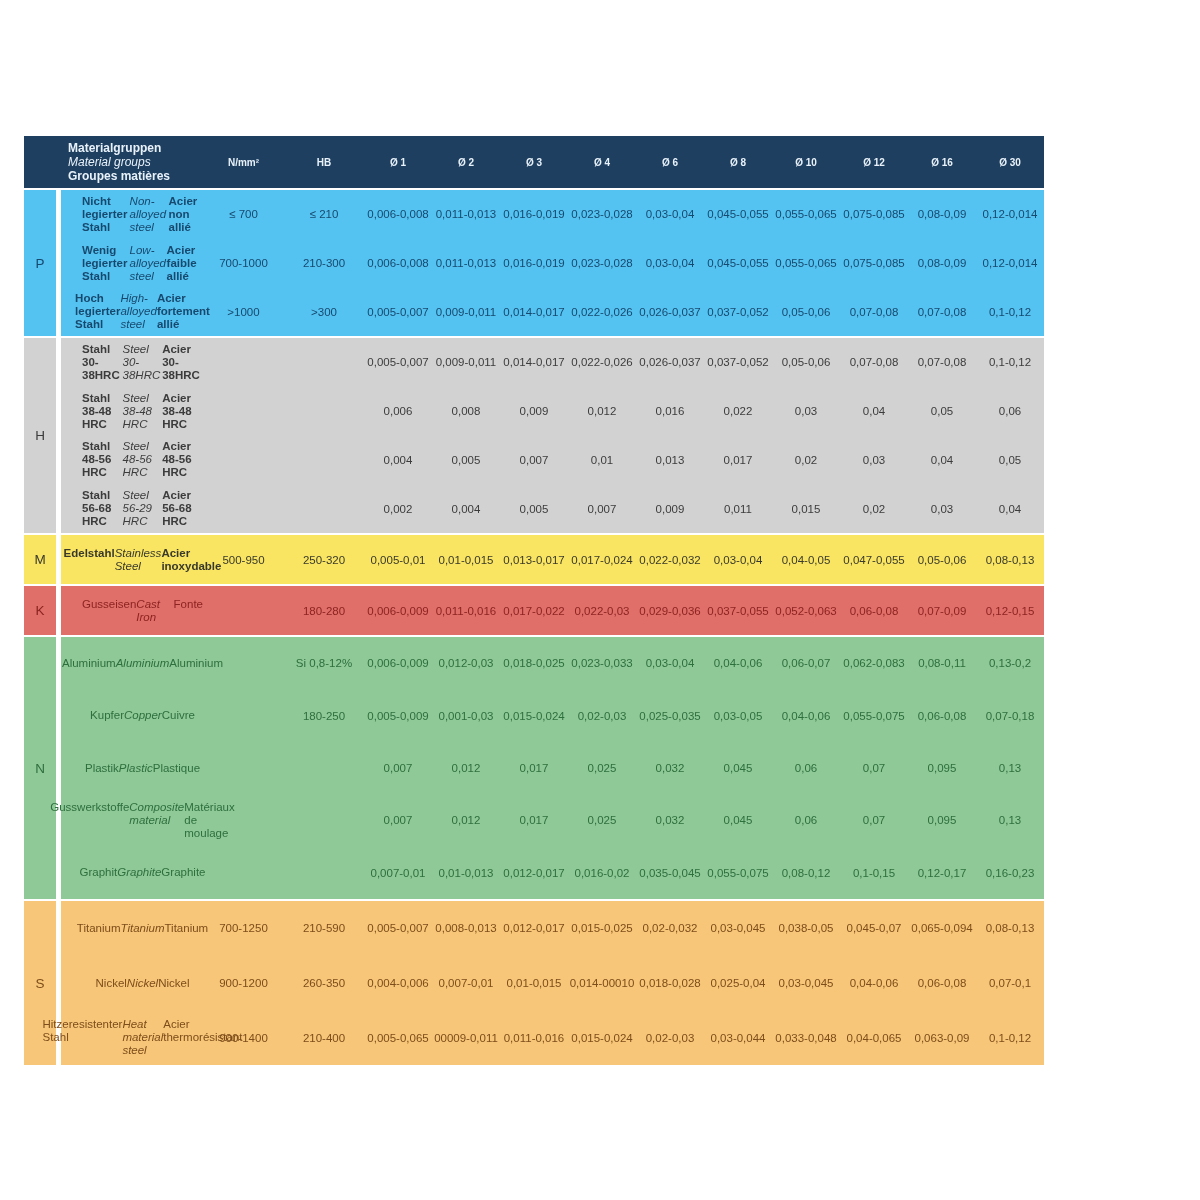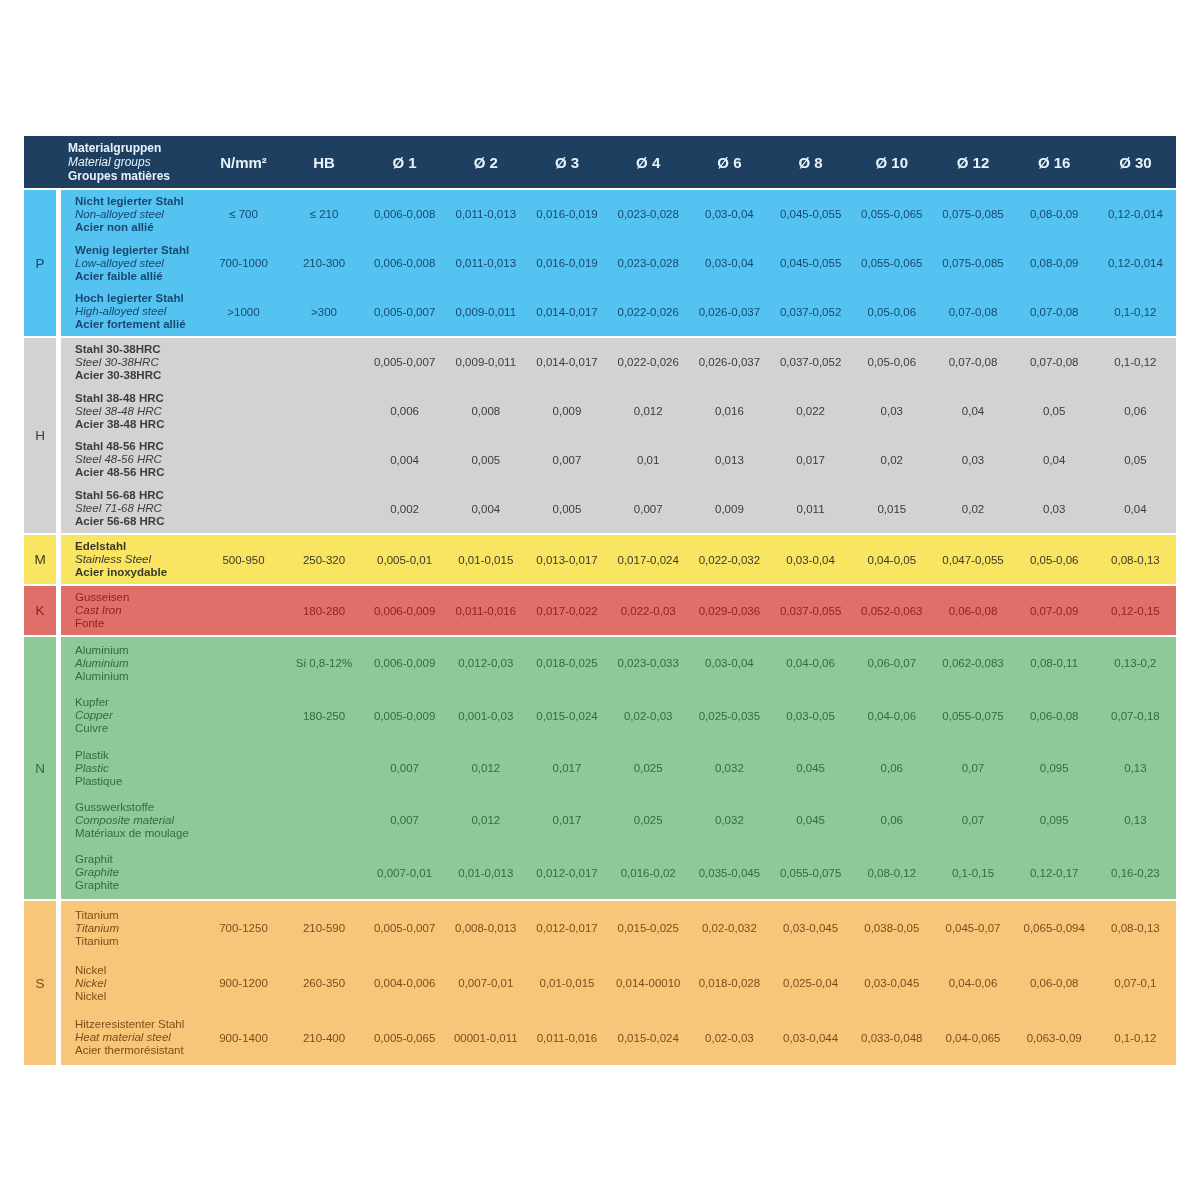--- a/index.html
+++ b/index.html
@@ -1,42 +1,42 @@
 <!DOCTYPE html>
 <html><head>
 <meta charset="utf-8">
 <style>
   html,body{margin:0;padding:0;background:#ffffff;}
   body{width:1200px;height:1200px;position:relative;font-family:"Liberation Sans",sans-serif;-webkit-font-smoothing:antialiased;}
-  #table-root{position:absolute;left:24px;top:136px;width:1152px;}
+  #table-root{position:absolute;left:24px;top:136px;width:1020px;}
 
   
   .header-row{display:flex;height:52px;}
   .h-corner{width:32px;}
   .h-gutter{width:5px;}
   .header-content{flex:1;display:grid;grid-template-columns:142px 81px 80px repeat(10,1fr);align-items:center;}
   .h-title{padding-left:7px;display:flex;flex-direction:column;justify-content:center;font-size:12px;line-height:14px;}
   .h-title .t-de,.h-title .t-fr{font-weight:bold;}
   .h-title .t-en{font-style:italic;}
-  .h-col{text-align:center;font-weight:bold;font-size:15px;}
+  .h-col{text-align:center;font-weight:bold;font-size:10px;}
 
   
   .section{display:flex;margin-top:2px;}
   .sec-P{height:146px;}
   .sec-H{height:195px;}
   .sec-M{height:49px;}
   .sec-K{height:49px;}
   .sec-N{height:262px;}
   .sec-S{height:164px;}
   .letter-col{width:32px;display:flex;align-items:center;justify-content:center;
               background:var(--bg);color:var(--fg);font-size:13.5px;}
   .gutter{width:5px;background:#ffffff;}
   .rows{flex:1;display:flex;flex-direction:column;background:var(--bg);color:var(--fg);}
   .row{flex:1;display:grid;grid-template-columns:142px 81px 80px repeat(10,1fr);align-items:center;}
-  .name-cell{padding-left:14px;display:flex;flex-direction:column;justify-content:center;
+  .name-cell{padding-left:21px;display:flex;flex-direction:row;justify-content:center;
              font-size:11.5px;line-height:13px;}
   .name-cell .en{font-style:italic;}
   .bold-names .name-cell .de,.bold-names .name-cell .fr{font-weight:bold;}
   .cell{text-align:center;font-size:11.5px;white-space:nowrap;}
 </style>
 </head>
 <body>
 
 <div id="table-root">
     <div class="header-row" style="background: rgb(30, 63, 95); color: rgb(233, 242, 251);">
@@ -182,21 +182,21 @@
           <div class="cell">0,013</div>
           <div class="cell">0,017</div>
           <div class="cell">0,02</div>
           <div class="cell">0,03</div>
           <div class="cell">0,04</div>
           <div class="cell">0,05</div>
         </div>
         <div class="row">
           <div class="name-cell">
             <span class="de">Stahl 56-68 HRC</span>
-            <span class="en">Steel 71-68 HRC</span>
+            <span class="en">Steel 56-29 HRC</span>
             <span class="fr">Acier 56-68 HRC</span>
           </div>
           <div class="cell"></div>
           <div class="cell"></div>
           <div class="cell">0,002</div>
           <div class="cell">0,004</div>
           <div class="cell">0,005</div>
           <div class="cell">0,007</div>
           <div class="cell">0,009</div>
           <div class="cell">0,011</div>
@@ -402,21 +402,21 @@
         </div>
         <div class="row">
           <div class="name-cell">
             <span class="de">Hitzeresistenter Stahl</span>
             <span class="en">Heat material steel</span>
             <span class="fr">Acier thermorésistant</span>
           </div>
           <div class="cell">900-1400</div>
           <div class="cell">210-400</div>
           <div class="cell">0,005-0,065</div>
-          <div class="cell">00001-0,011</div>
+          <div class="cell">00009-0,011</div>
           <div class="cell">0,011-0,016</div>
           <div class="cell">0,015-0,024</div>
           <div class="cell">0,02-0,03</div>
           <div class="cell">0,03-0,044</div>
           <div class="cell">0,033-0,048</div>
           <div class="cell">0,04-0,065</div>
           <div class="cell">0,063-0,09</div>
           <div class="cell">0,1-0,12</div>
         </div>
       </div>

